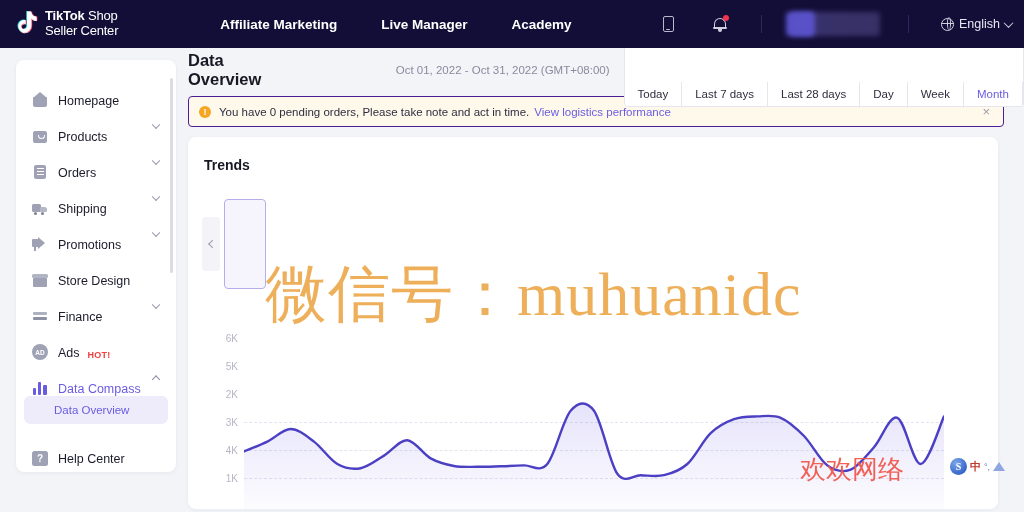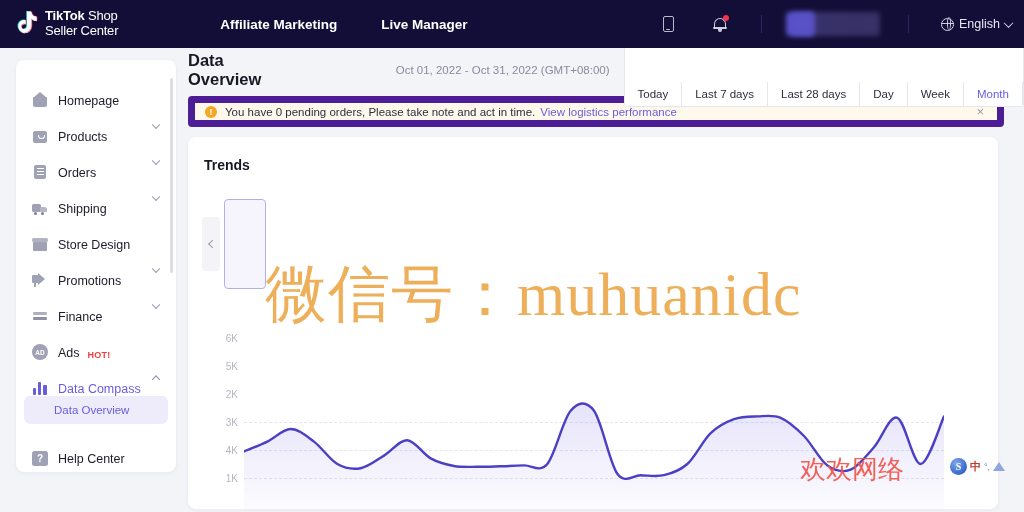--- a/index.html
+++ b/index.html
@@ -160,21 +160,21 @@
     font-size: 11.5px; color: #2e2e3f; padding: 6px 13px;
     border-right: 1px solid #e6e6ee; cursor: pointer; white-space: nowrap;
     background: #fff;
     margin-top: 48px;
   }
   .seg-btn:last-child { border-right: none; }
   .seg-btn.sel { color: #6a5ce0; }
 
   .banner {
     margin-top: 4px; width: 816px; height: 31px;
-    background: #fff9ec; border: 7px solid #4c1d95; border-radius: 4px;
+    background: #fff9ec; border: 1px solid #4c1d95; border-radius: 4px;
     display: flex; align-items: center; padding: 0 10px;
   }
   .warn-ic {
     width: 12px; height: 12px; border-radius: 50%; background: #f5a623;
     position: relative; flex: 0 0 12px; margin-right: 8px;
   }
   .warn-ic::after {
     content:"!"; position:absolute; inset:0; color:#fff; font-size:9px; font-weight:bold;
     display:flex; align-items:center; justify-content:center;
   }
@@ -265,20 +265,21 @@
       <div class="brand-l1">
         <b>TikTok</b><span class="shop"> Shop</span>
       </div>
       <div class="brand-l2">Seller Center</div>
     </div>
   </div>
 
   <div class="navlinks">
     <div class="navlink">Affiliate Marketing</div>
     <div class="navlink">Live Manager</div>
+    <div class="navlink">Academy</div>
   </div>
 
   <div class="nav-right">
     <div class="ic-wrap">
       <div class="phone-ic"></div>
     </div>
     <div class="ic-wrap">
       <div class="bell-ic">
         <div class="b-body"></div>
           <div class="b-base"></div>
@@ -316,29 +317,29 @@
     <span class="s-chev"></span>
   </div>
   <div class="s-item">
     <span class="s-icon gi gi-ship">
         <i></i>
       </span>
     <span class="s-label">Shipping</span>
     <span class="s-chev"></span>
   </div>
   <div class="s-item">
-    <span class="s-icon gi gi-store"></span>
-    <span class="s-label">Store Design</span>
-  </div>
-  <div class="s-item">
     <span class="s-icon gi gi-promo">
         <i></i>
       </span>
     <span class="s-label">Promotions</span>
     <span class="s-chev"></span>
+  </div>
+  <div class="s-item">
+    <span class="s-icon gi gi-store"></span>
+    <span class="s-label">Store Design</span>
   </div>
   <div class="s-item">
     <span class="s-icon gi gi-fin"></span>
     <span class="s-label">Finance</span>
     <span class="s-chev"></span>
   </div>
   <div class="s-item">
     <span class="s-icon gi-ads"></span>
     <span class="s-label">Ads</span>
     <span class="hot-badge">HOT!</span>

